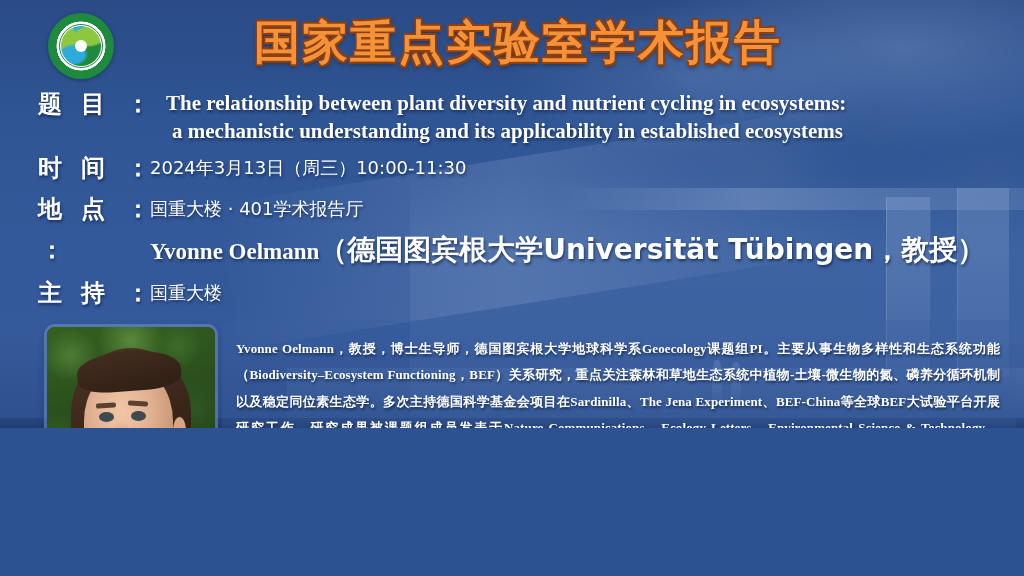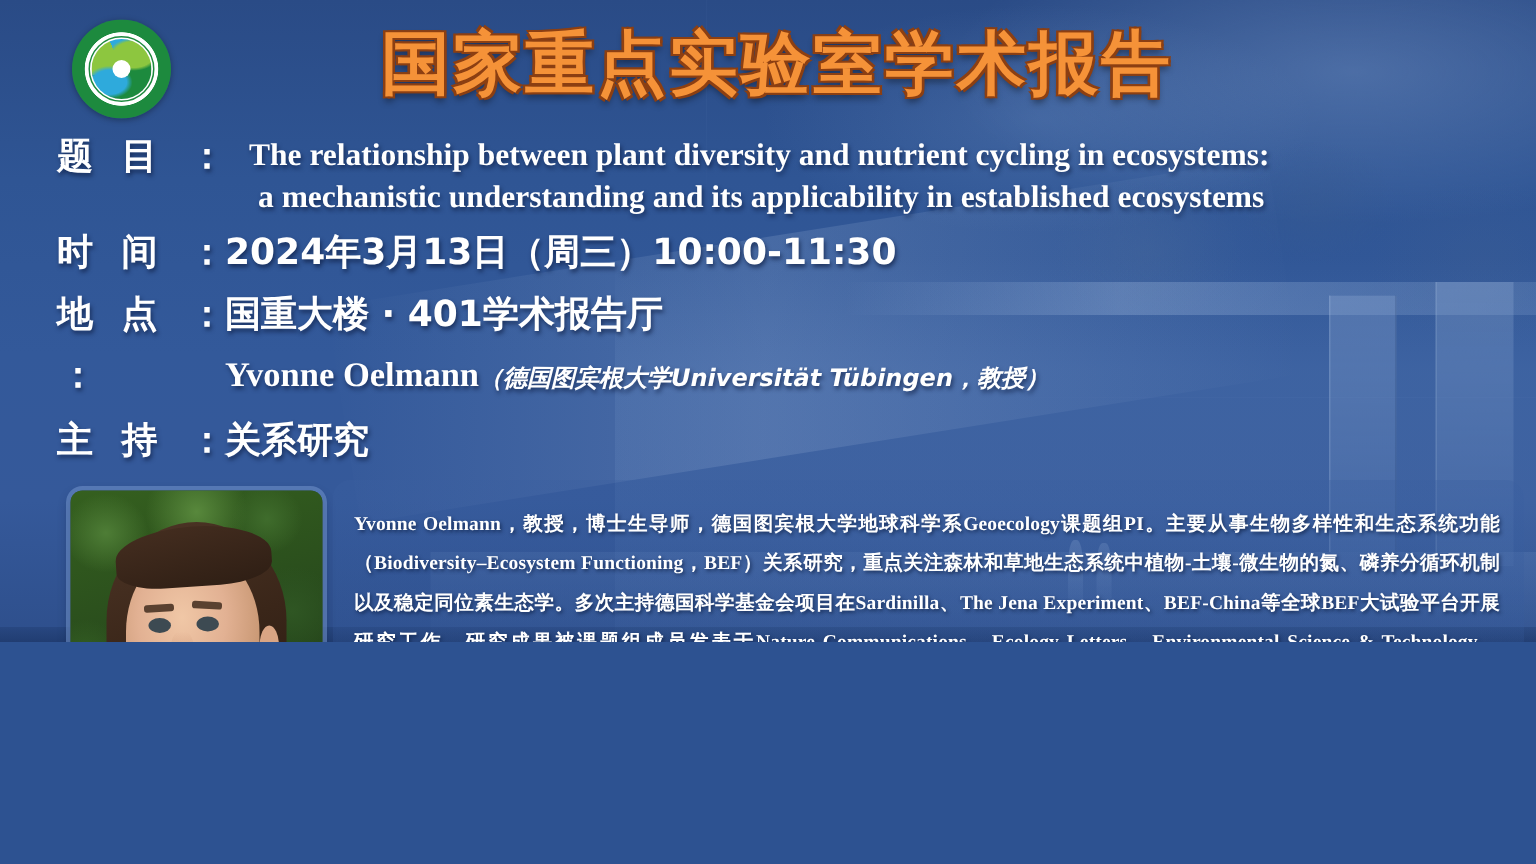--- a/index.html
+++ b/index.html
@@ -133,24 +133,24 @@
     flex:1 1 auto;
     font-family:"Liberation Serif", serif;
     font-weight:700;
     color:#ffffff;
     text-shadow:1px 2px 3px rgba(10,25,60,.65);
   }
 
   #title-value { font-size:21px; line-height:28px; padding-top:3px;margin-left:16px; }
   #title-value .l2 { display:block; padding-left:6px; }
 
-  .val-cn { font-size:24px; line-height:36px; font-family:"DejaVu Sans", sans-serif; font-weight:700; }
+  .val-cn { font-size:18px; line-height:36px; font-family:"DejaVu Sans", sans-serif; font-weight:400; }
 
   #speaker-value { font-size:23px; line-height:36px; }
-  #speaker-value .cn { font-family:"DejaVu Sans", sans-serif; font-size:16px;font-style:italic; }
+  #speaker-value .cn { font-family:"DejaVu Sans", sans-serif; font-size:28px; }
 
   
   #bottom { position:absolute; left:0; top:320px; width:100%; height:256px; }
 
   #photo {
     position:absolute; left:47px; top:7px; width:168px; height:236px;
     border-radius:8px; overflow:hidden;
     box-shadow:0 0 0 3px rgba(115,150,205,.55), 0 3px 8px rgba(10,25,60,.45);
     background:#2f4e2a;
   }
@@ -294,21 +294,21 @@
         <span>Yvonne Oelmann</span><span class="cn">（德国图宾根大学Universität Tübingen，教授）</span>
       </div>
     </div>
 
     <div class="row">
       <div class="lbl">
         <span>主</span>
         <span>持</span>
         <span class="colon">：</span>
       </div>
-      <div class="val val-cn">关系研究</div>
+      <div class="val val-cn">国重大楼</div>
     </div>
 
   </div>
 
   <div id="bottom">
 
     <div id="photo">
       <div id="photo-foliage"></div>
       <div id="photo-shirt"></div>
       <div id="photo-collar-l"></div>

